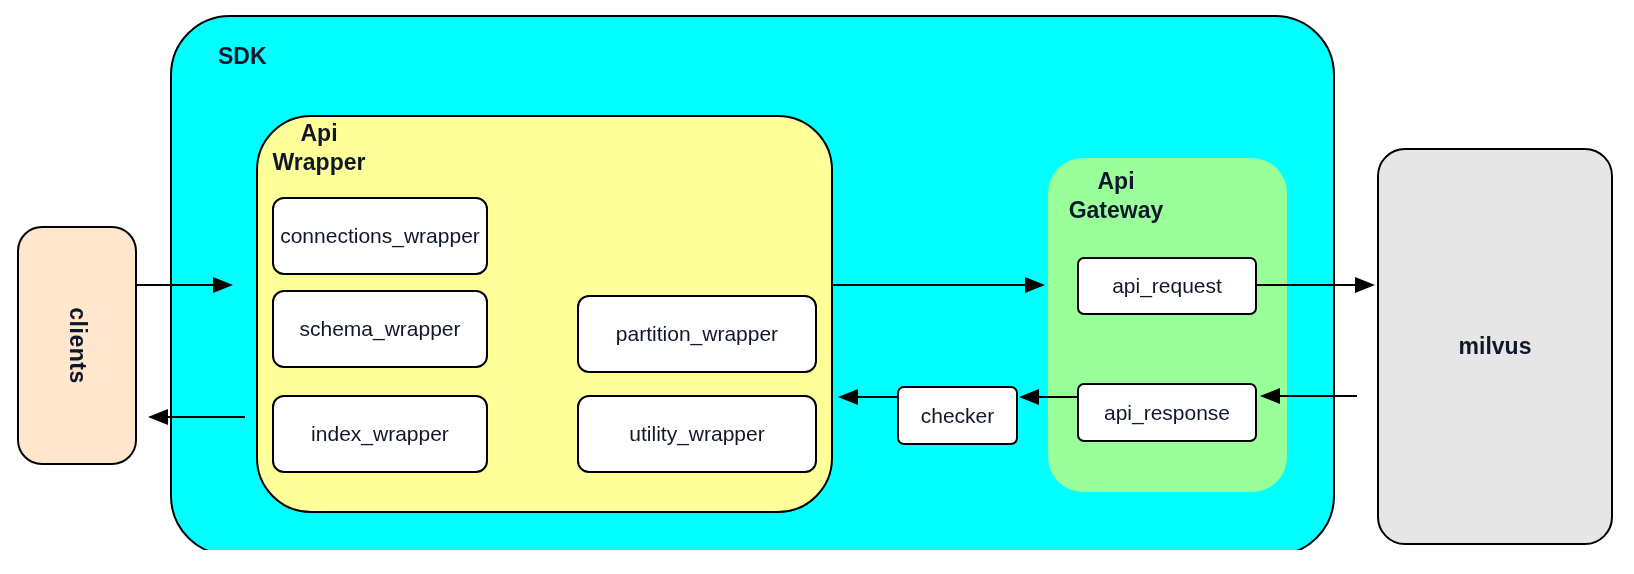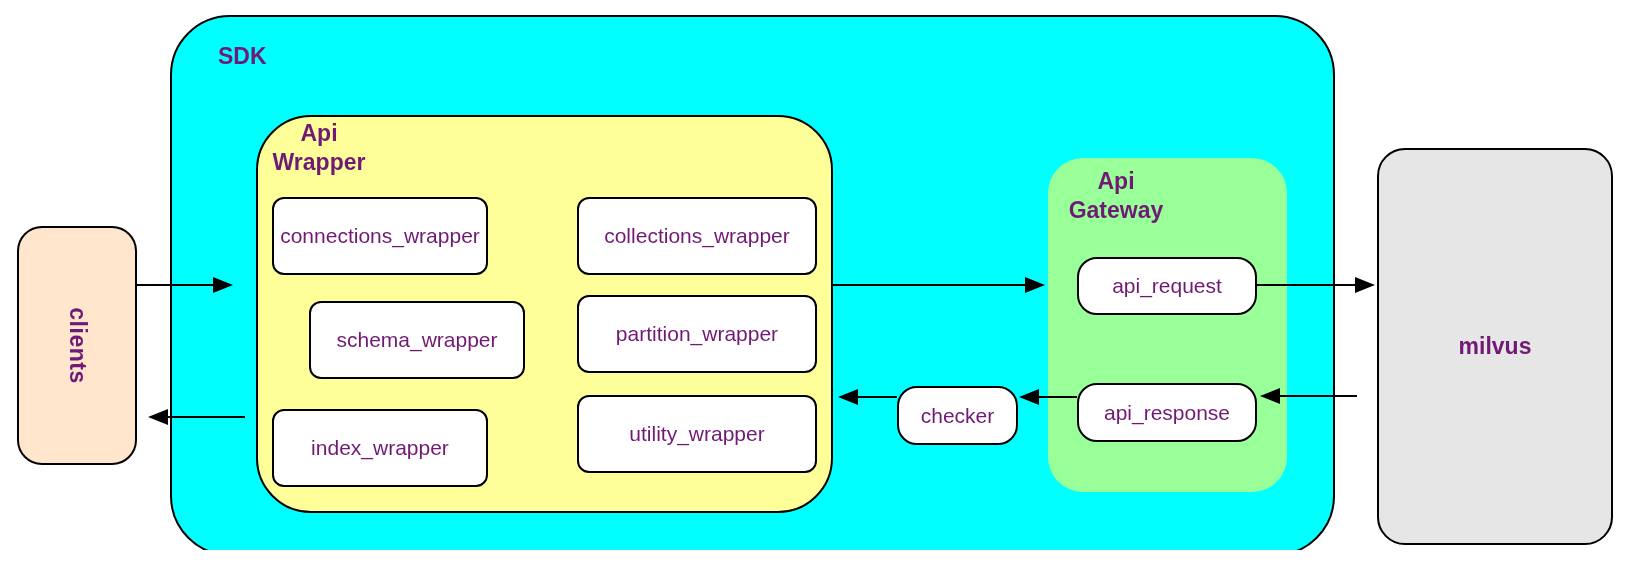--- a/index.html
+++ b/index.html
@@ -7,21 +7,21 @@
     padding: 0;
     background: #ffffff;
     font-family: "Liberation Sans", "DejaVu Sans", sans-serif;
   }
   .canvas {
     position: relative;
     width: 1634px;
     height: 550px;
     background: #ffffff;
     overflow: hidden;
-    color: #701a75;
+    color: #0f172a;
     text-decoration: underline;
   }
   .node {
     position: absolute;
     box-sizing: border-box;
     border: 2px solid var(--border-color, #000000);
   }
   
   .sdk {
     left: 170px; top: 15px; width: 1165px; height: 541px;
@@ -60,21 +60,21 @@
   .module {
     background: var(--module-fill, #FFFFFF);
     border-radius: 12px;
     z-index: 3;
     display: flex; align-items: center; justify-content: center;
     font-size: 21px;
     white-space: nowrap;
   }
   .small-box {
     background: var(--module-fill, #FFFFFF);
-    border-radius: 20px;
+    border-radius: 7px;
     z-index: 3;
     display: flex; align-items: center; justify-content: center;
     font-size: 21px;
     white-space: nowrap;
   }
   
   .container-title {
     position: absolute;
     font-weight: bold;
     font-size: 23px;
@@ -111,24 +111,23 @@
   <div class="node sdk"></div>
   <div class="container-title" style="left:218px; top:42px;">SDK</div>
 
   <div class="node api-wrapper"></div>
   <div class="container-title title-center" style="left:259px; top:119px; width:120px;">
     <div>Api</div>
     <div>Wrapper</div>
   </div>
 
   <div class="node module" style="left:272px; top:197px; width:216px; height:78px;">connections_wrapper</div>
-  <div class="node module" style="left:577px; top:197px; width:240px; height:78px;">collections_wrapper</div>
-  <div class="node module" style="left:272px; top:301px; width:216px; height:78px;margin-left:37px;">schema_wrapper</div>
+  <div class="node module" style="left:272px; top:290px; width:216px; height:78px;">schema_wrapper</div>
   <div class="node module" style="left:577px; top:295px; width:240px; height:78px;">partition_wrapper</div>
-  <div class="node module" style="left:272px; top:409px; width:216px; height:78px;">index_wrapper</div>
+  <div class="node module" style="left:272px; top:395px; width:216px; height:78px;">index_wrapper</div>
   <div class="node module" style="left:577px; top:395px; width:240px; height:78px;">utility_wrapper</div>
 
   <div class="node small-box" style="left:897px; top:366px; width:121px; height:59px;margin-top:20px;">checker</div>
 
   <div class="node api-gateway"></div>
   <div class="container-title title-center" style="left:1056px; top:167px; width:120px;">
     <div>Api</div>
     <div>Gateway</div>
   </div>
 

